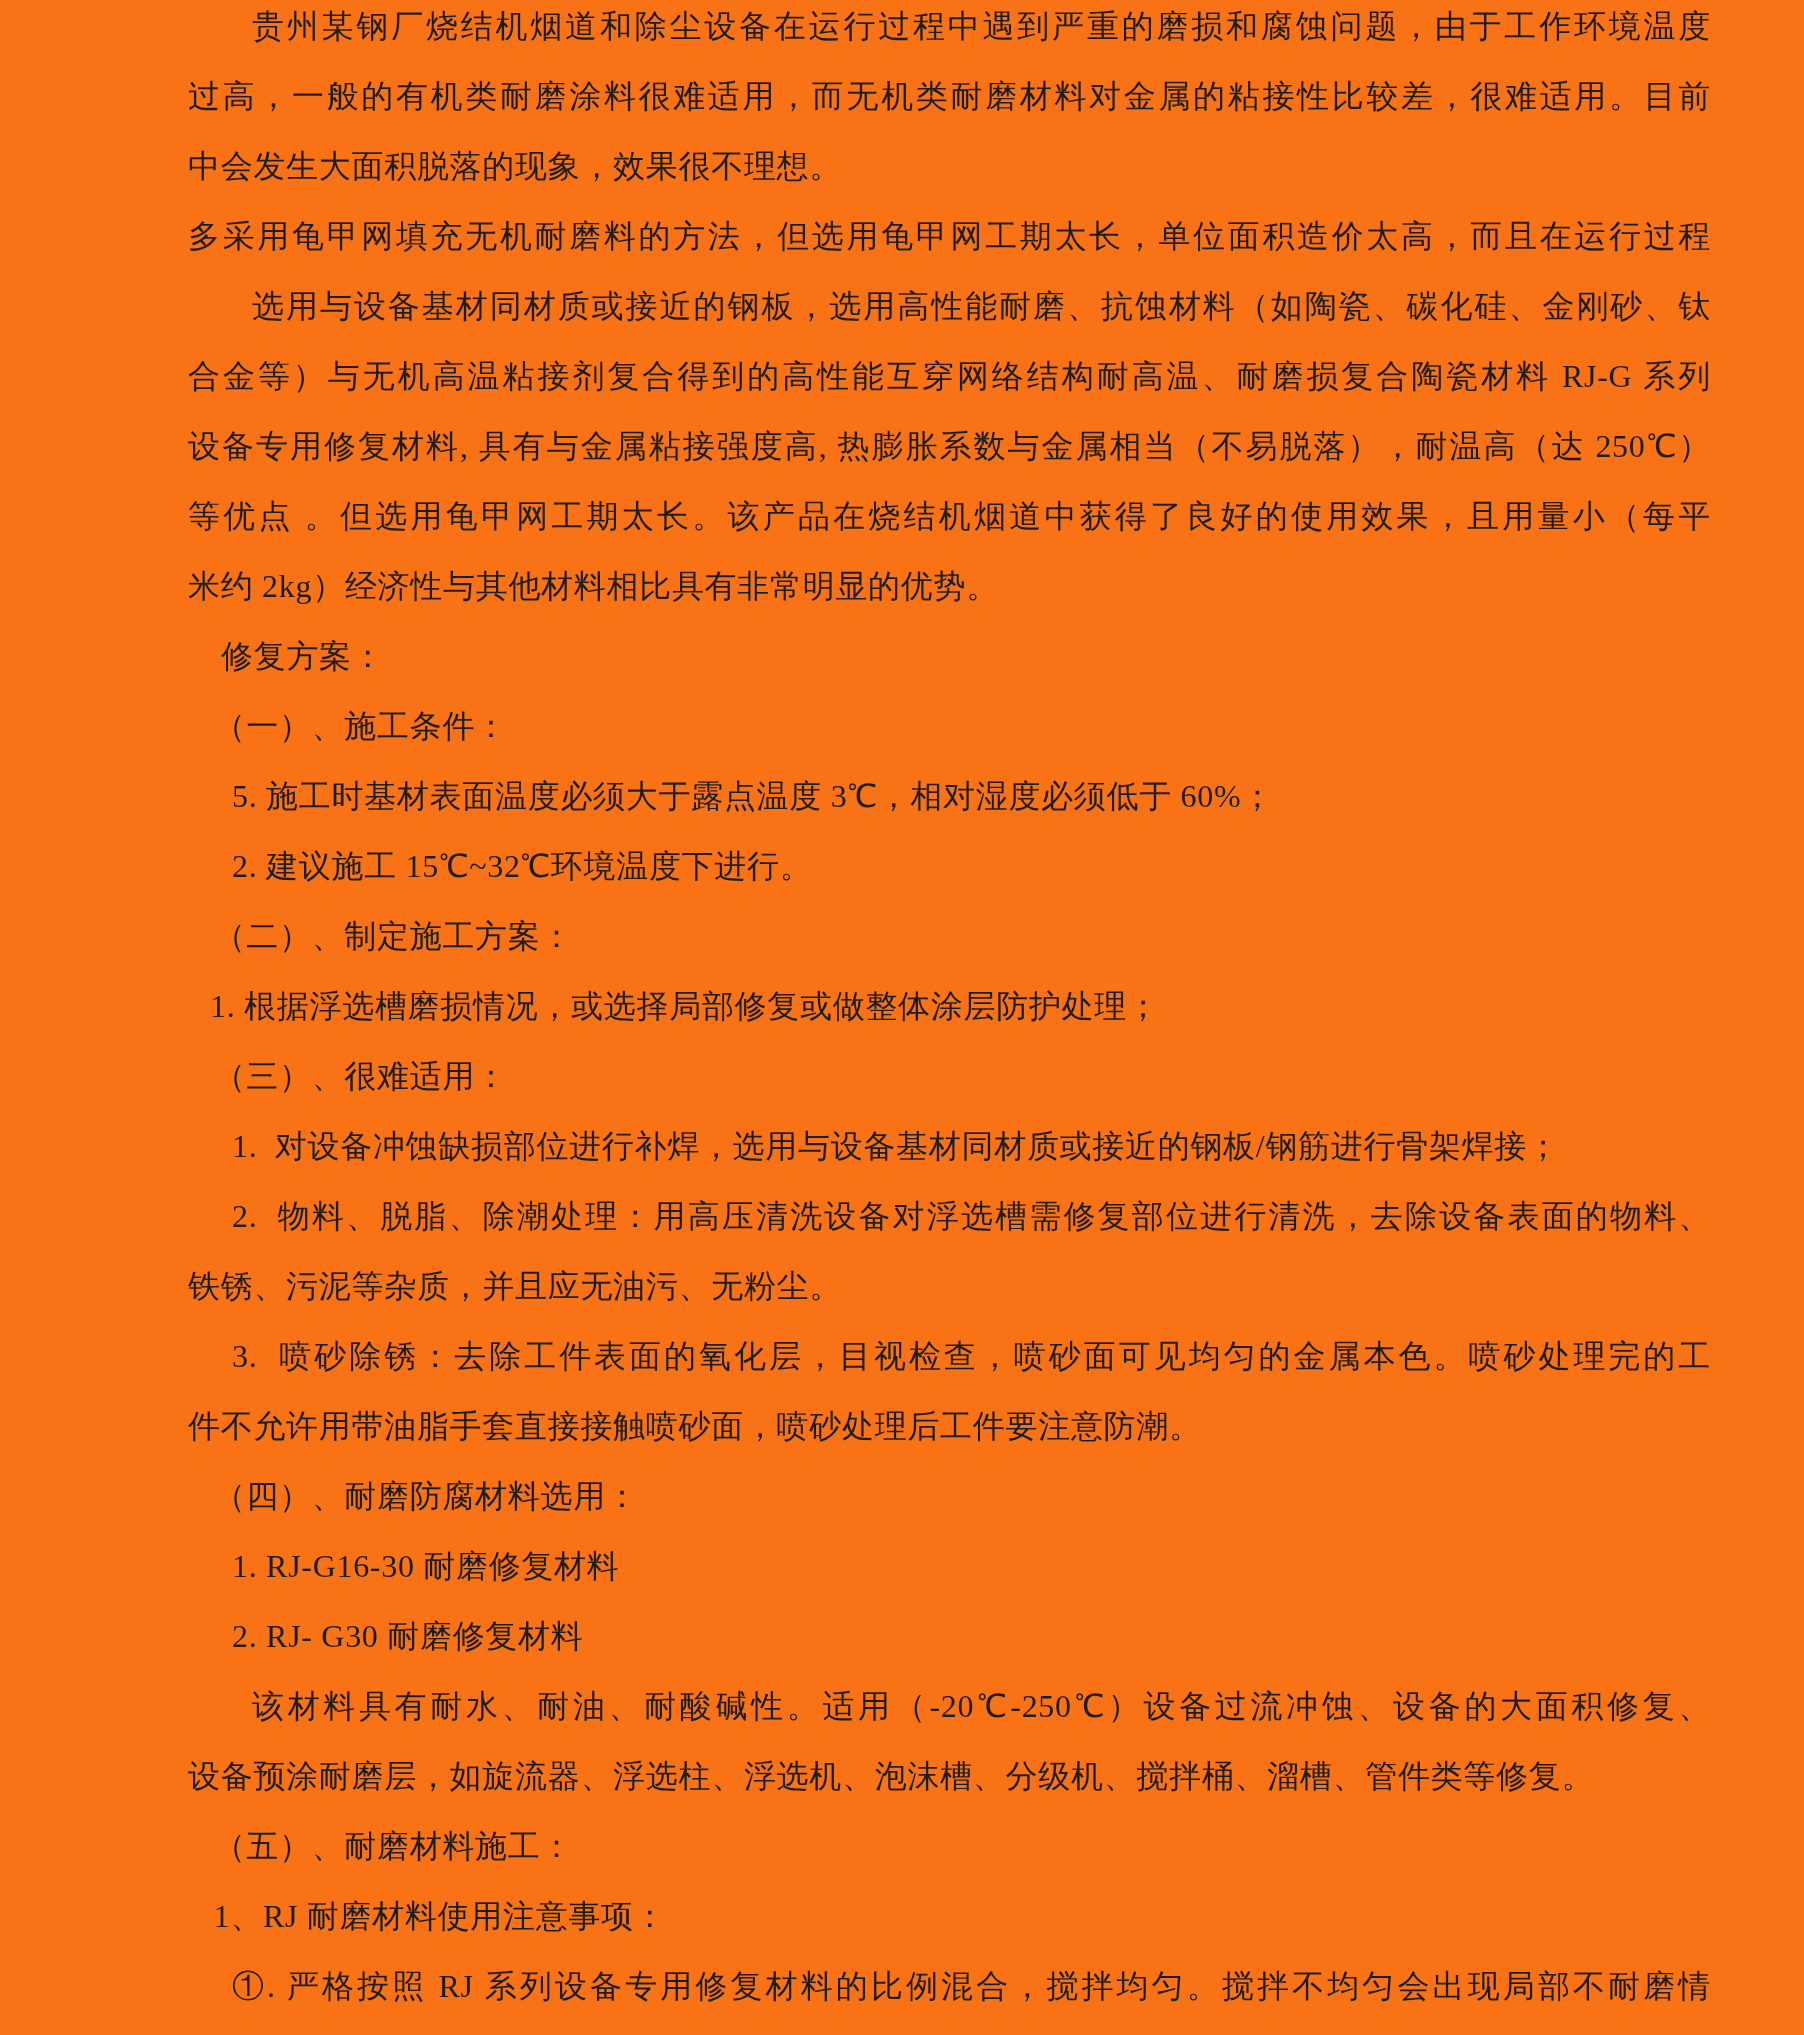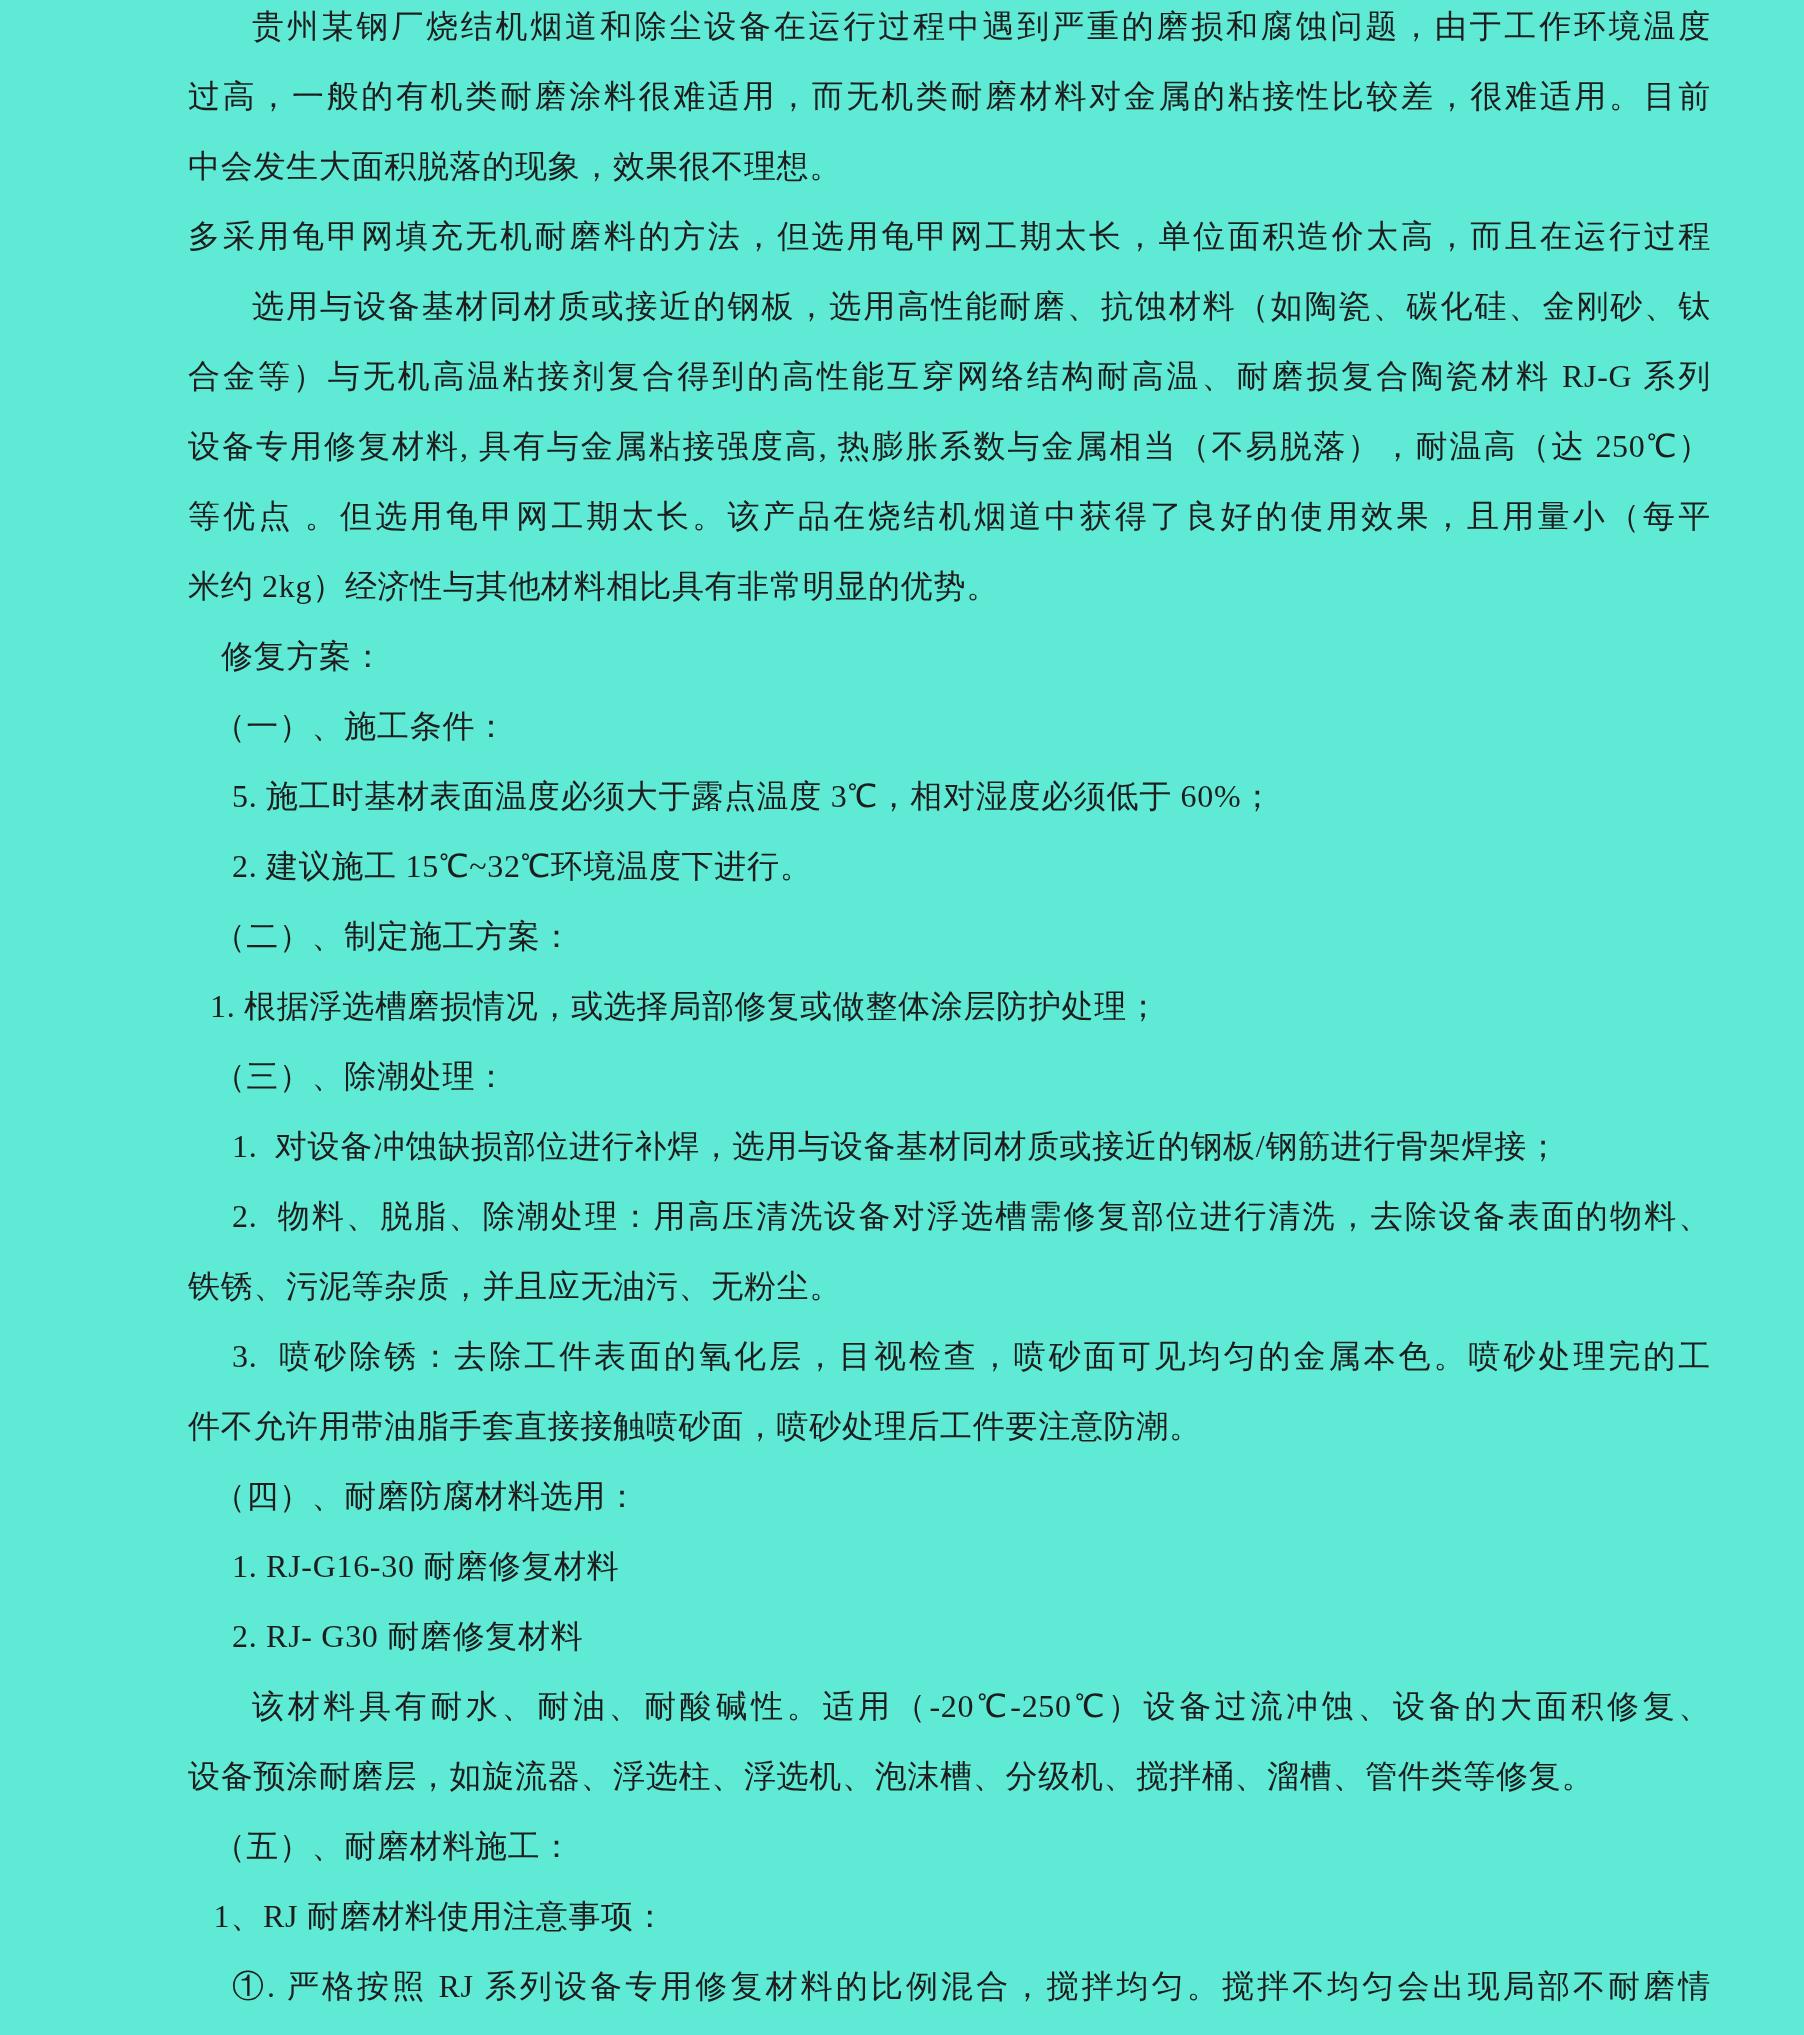--- a/index.html
+++ b/index.html
@@ -4,21 +4,21 @@
 <style>
   html, body {
     margin: 0;
     padding: 0;
     background: #ffffff;
   }
   .page {
     position: relative;
     width: 1805px;
     height: 2035px;
-    background: #5eead4;
+    background: #f97316;
     overflow: hidden;
     font-family: "Liberation Serif", serif;
   }
   .text-block {
     position: absolute;
     left: 188px;
     top: -8.7px;
     width: 1523px;
     font-size: 32px;
     line-height: 70px;
@@ -55,21 +55,21 @@
       <div class="line in-none jfull">合金等）与无机高温粘接剂复合得到的高性能互穿网络结构耐高温、耐磨损复合陶瓷材料 RJ-G 系列</div>
       <div class="line in-none jfull">设备专用修复材料, 具有与金属粘接强度高, 热膨胀系数与金属相当（不易脱落），耐温高（达 250℃）</div>
       <div class="line in-none jfull">等优点 。但选用龟甲网工期太长。该产品在烧结机烟道中获得了良好的使用效果，且用量小（每平</div>
       <div class="line in-none">米约 2kg）经济性与其他材料相比具有非常明显的优势。</div>
       <div class="line in-h1">修复方案：</div>
       <div class="line in-sec">（一）、施工条件：</div>
       <div class="line in-num">5. 施工时基材表面温度必须大于露点温度 3℃，相对湿度必须低于 60%；</div>
       <div class="line in-num">2. 建议施工 15℃~32℃环境温度下进行。</div>
       <div class="line in-sec">（二）、制定施工方案：</div>
       <div class="line in-num2">1. 根据浮选槽磨损情况，或选择局部修复或做整体涂层防护处理；</div>
-      <div class="line in-sec">（三）、除潮处理：</div>
+      <div class="line in-sec">（三）、很难适用：</div>
       <div class="line in-num">1.  对设备冲蚀缺损部位进行补焊，选用与设备基材同材质或接近的钢板/钢筋进行骨架焊接；</div>
       <div class="line in-num jfull">2.  物料、脱脂、除潮处理：用高压清洗设备对浮选槽需修复部位进行清洗，去除设备表面的物料、</div>
       <div class="line in-none">铁锈、污泥等杂质，并且应无油污、无粉尘。</div>
       <div class="line in-num jfull">3.  喷砂除锈：去除工件表面的氧化层，目视检查，喷砂面可见均匀的金属本色。喷砂处理完的工</div>
       <div class="line in-none">件不允许用带油脂手套直接接触喷砂面，喷砂处理后工件要注意防潮。</div>
       <div class="line in-sec">（四）、耐磨防腐材料选用：</div>
       <div class="line in-num">1. RJ-G16-30 耐磨修复材料</div>
       <div class="line in-num">2. RJ- G30 耐磨修复材料</div>
       <div class="line in-para jfull">该材料具有耐水、耐油、耐酸碱性。适用（-20℃-250℃）设备过流冲蚀、设备的大面积修复、</div>
       <div class="line in-none">设备预涂耐磨层，如旋流器、浮选柱、浮选机、泡沫槽、分级机、搅拌桶、溜槽、管件类等修复。</div>

